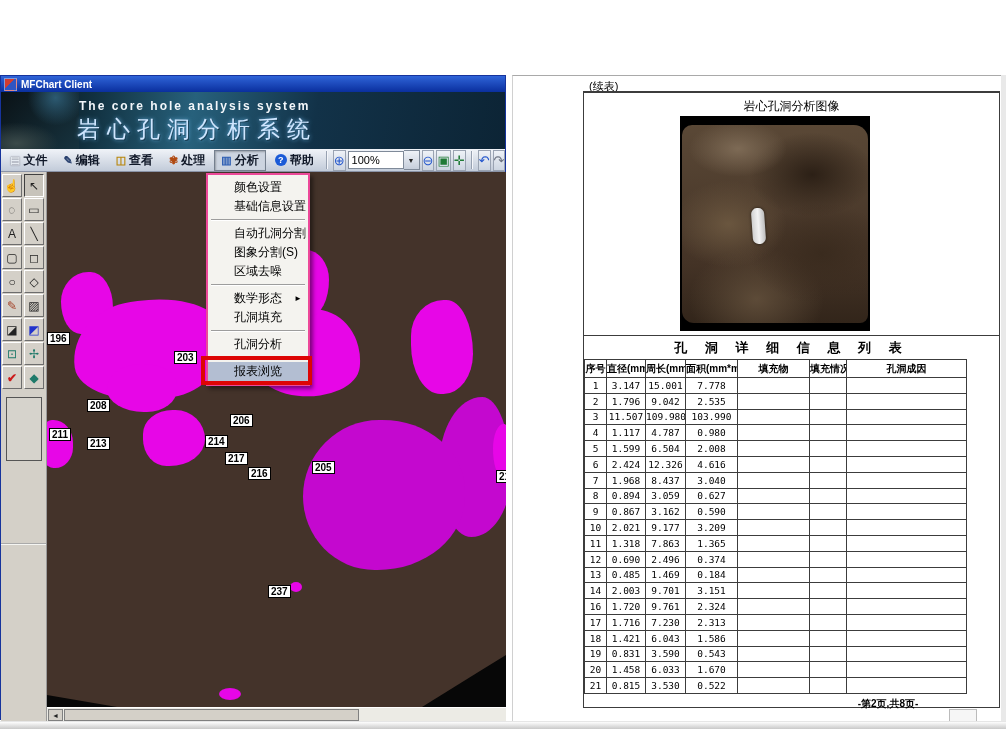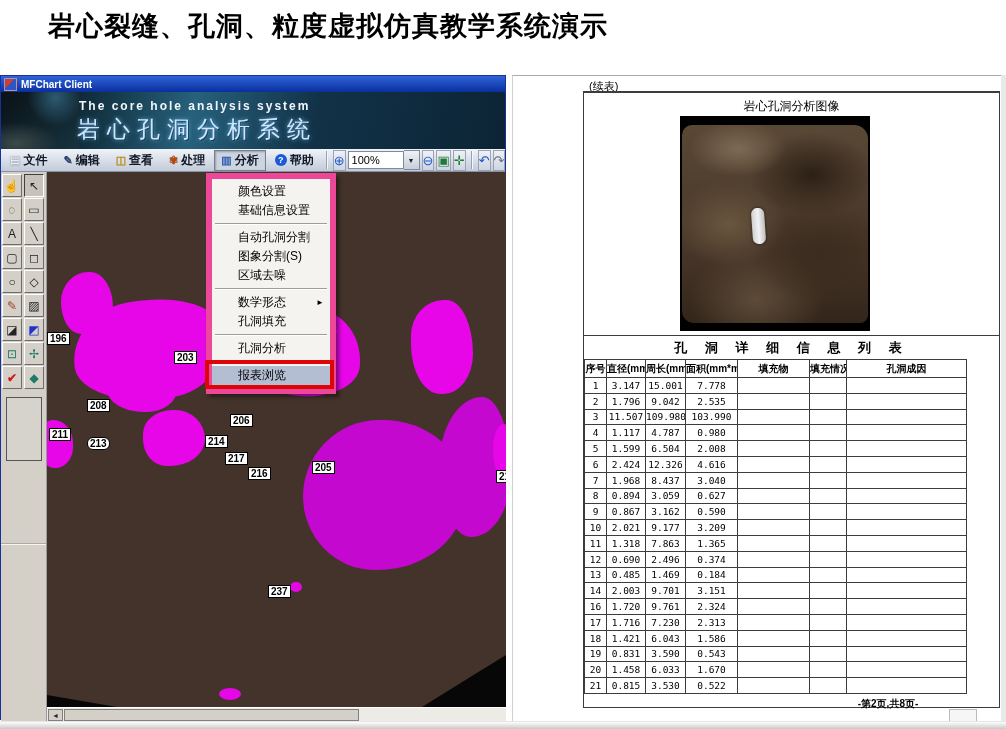--- a/index.html
+++ b/index.html
@@ -76,21 +76,21 @@
   .blk{position:absolute;background:#070707;}
   .plabel{position:absolute;background:#fff;border:1px solid #000;color:#000;font-size:10px;font-weight:bold;
     line-height:11px;padding:0 2px;font-family:"Liberation Sans",sans-serif;}
 
   .hscroll{position:absolute;left:46px;top:631px;width:459px;height:14px;background:#ecebe5;border-top:1px solid #fff;box-sizing:border-box;}
   .sarrow{position:absolute;left:1px;top:1px;width:15px;height:12px;background:#d4d0c8;border:1px solid #808080;
     font-size:7px;display:flex;align-items:center;justify-content:center;color:#222;box-sizing:border-box;}
   .sthumb{position:absolute;left:17px;top:1px;width:295px;height:12px;background:#d4d0c8;border:1px solid #808080;box-sizing:border-box;}
 
   
-  .ctxmenu{position:absolute;left:205px;top:97px;width:130px;background:#f4f3ef;border:6px solid #ec4899;
+  .ctxmenu{position:absolute;left:205px;top:97px;width:104px;background:#f4f3ef;border:2px solid #ec4899;
     box-shadow:3px 3px 4px rgba(0,0,0,.45);padding:3px 0;box-sizing:border-box;z-index:30;}
   .citem{height:19px;line-height:19px;padding-left:26px;font-size:12px;color:#000;position:relative;white-space:nowrap;}
   .citem .sub{position:absolute;right:6px;top:0;font-size:8px;}
   .citem.hl{background:#b3bed2;}
   .csep{height:1px;background:#9d9d9d;border-bottom:1px solid #fff;margin:3px 3px;}
   .red-ring{position:absolute;left:-7px;right:-4px;top:-6px;bottom:-4px;border:4px solid #dd0505;pointer-events:none;}
 
   
   .report{position:absolute;left:512px;top:75px;width:494px;height:646px;background:#fff;border-top:1px solid #a9a9a9;border-left:1px solid #d0d0d0;box-sizing:border-box;}
   .cont{position:absolute;left:76px;top:3px;font-size:11px;color:#000;}
@@ -119,21 +119,20 @@
   .cornerbox{position:absolute;left:436px;top:633px;width:26px;height:11px;border:1px solid #bbb;background:#f6f6f6;}
 
   .redge{position:absolute;left:1001px;top:75px;width:5px;height:646px;background:#e9e9e9;}
   .bottombar{position:absolute;left:0;top:721px;width:1006px;height:8px;
     background:linear-gradient(180deg,#fdfdfd,#c9c9c9);border-top:1px solid #e6e6e6;box-sizing:border-box;}
 </style>
 </head>
 <body>
 
 <div class="stage">
-  <div class="heading">岩心裂缝、孔洞、粒度虚拟仿真教学系统演示</div>
 
   <div class="app">
     <div class="titlebar">
       <span class="app-ico"></span>
       <span class="t">MFChart Client</span>
     </div>
 
     <div class="banner">
       <span class="photo"></span>
       <span class="en">The core hole  analysis system</span>
@@ -266,21 +265,21 @@
       <div class="blob" style="left:446px;top:252px;width:18px;height:52px;border-radius:60% 40% 50% 50%/50% 50% 45% 55%;"></div>
       <div class="blob" style="left:172px;top:516px;width:22px;height:12px;border-radius:50%;"></div>
       <div class="blob" style="left:243px;top:410px;width:12px;height:10px;border-radius:50%;"></div>
       <div class="blk" style="right:0;bottom:0;width:84px;height:52px;clip-path:polygon(100% 0,100% 100%,0 100%,70% 30%);"></div>
       <div class="blk" style="left:0;bottom:0;width:70px;height:12px;clip-path:polygon(0 0,100% 100%,0 100%);"></div>
 
       <div class="plabel" style="left:0px;top:160px;">196</div>
       <div class="plabel" style="left:127px;top:179px;">203</div>
       <div class="plabel" style="left:40px;top:227px;">208</div>
       <div class="plabel" style="left:2px;top:256px;">211</div>
-      <div class="plabel" style="left:40px;top:265px;border-radius:6px;">213</div>
+      <div class="plabel" style="left:40px;top:265px;">213</div>
       <div class="plabel" style="left:183px;top:242px;">206</div>
       <div class="plabel" style="left:158px;top:263px;">214</div>
       <div class="plabel" style="left:178px;top:280px;">217</div>
       <div class="plabel" style="left:201px;top:295px;">216</div>
       <div class="plabel" style="left:265px;top:289px;">205</div>
       <div class="plabel" style="left:221px;top:413px;">237</div>
       <div class="plabel" style="left:386px;top:512px;margin-top:24px;">242</div>
       <div class="plabel" style="left:449px;top:298px;">21</div>
     </div>
 

